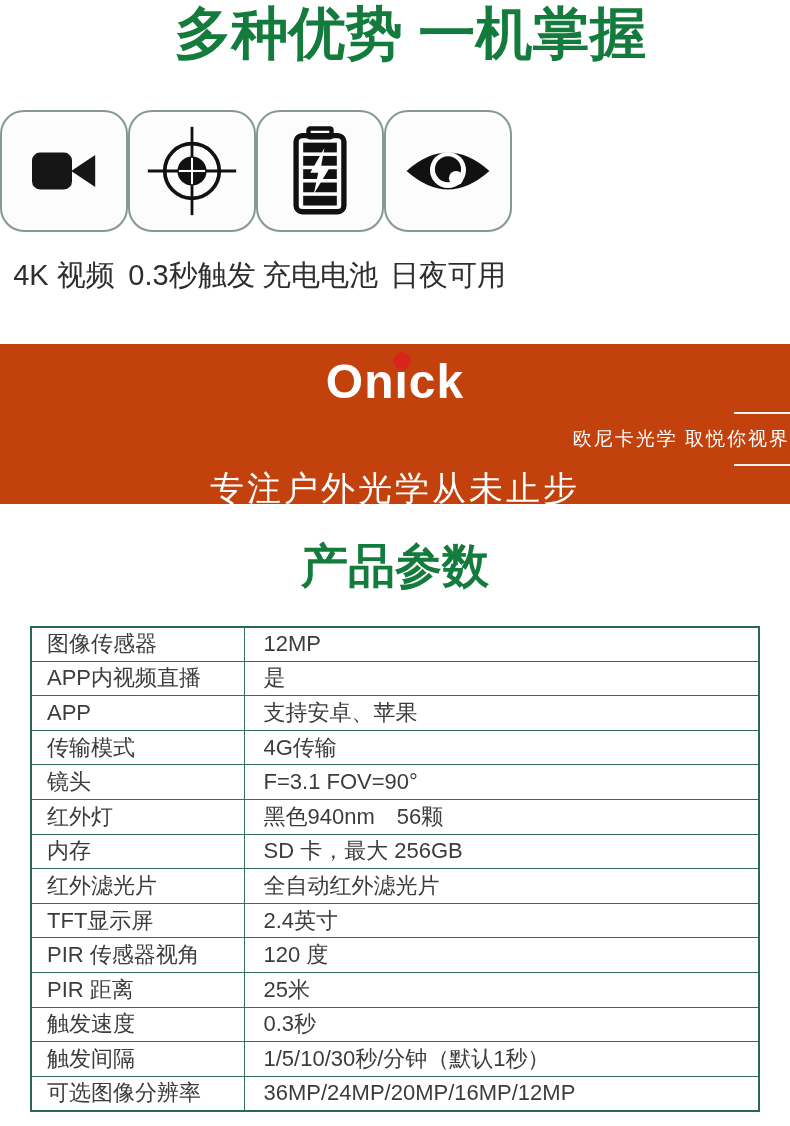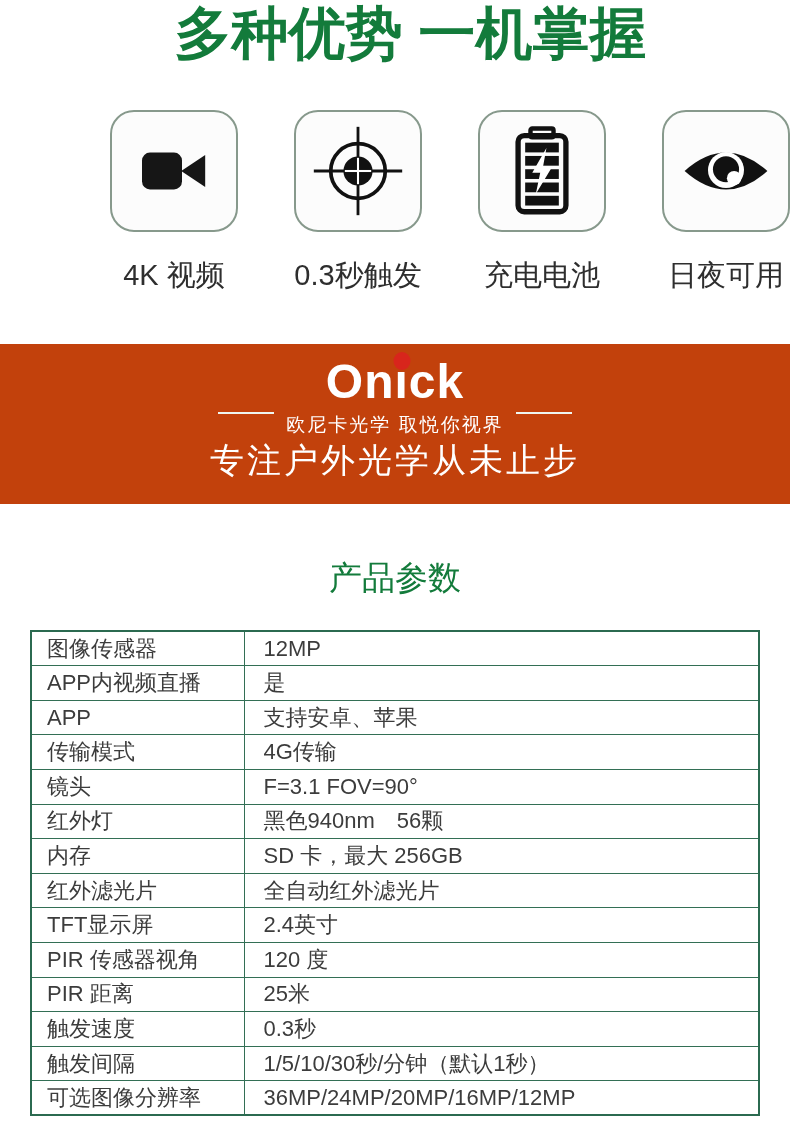--- a/index.html
+++ b/index.html
@@ -7,21 +7,21 @@
     font-family:"Liberation Sans","DejaVu Sans",sans-serif; }
 
   
   .page-title{
     margin-top:2px; text-align:center;
     font-size:57px; line-height:1.12; font-weight:900;
     color:#137B3B; letter-spacing:0px;padding-left:31px;
   }
 
   
-  .features{ display:flex; justify-content:flex-end; gap:56px; margin-top:44px; }
+  .features{ display:flex; justify-content:flex-start; margin-top:44px; }
   .feature{ width:128px; text-align:center; }
   .feature-box{
     width:128px; height:122px; background:#FCFCFC;
     border:2px solid #87998C; border-radius:24px;
     display:flex; align-items:center; justify-content:center;
   }
   .feature-label{ margin-top:24px; font-size:29px; color:#2E2E2E; white-space:nowrap; }
 
   
   .banner{
@@ -30,32 +30,32 @@
   }
   .logo{ position:relative; display:inline-block;
     font-size:48px; line-height:1.05; font-weight:bold; letter-spacing:1px; }
   .logo .logo-i{ position:relative; display:inline-block; }
   .logo .logo-i .logo-dot{
     position:absolute; left:50%; transform:translateX(-50%);
     top:-5px; width:17px; height:18px; border-radius:50%;
     background:#D8251C;
   }
   .banner-tagline{
-    margin-top:5px; display:flex; align-items:flex-start; justify-content:center; gap:12px;
-    font-size:19px; letter-spacing:2px; font-weight:500; white-space:nowrap;
+    margin-top:5px; display:flex; align-items:flex-end; justify-content:center; gap:12px;
+    font-size:19px; letter-spacing:2px; font-weight:500; white-space:nowrap;flex-direction:column;
   }
   .tagline-rule{ width:56px; height:2px; background:#EFF6F0; }
   .banner-slogan{
     margin-top:0; font-size:34px; letter-spacing:3px; font-weight:500; white-space:nowrap;
   }
 
   
   .section-title{
-    margin-top:56px; text-align:center;
-    font-size:33px; font-weight:400; color:#137B3B; line-height:1.1;
+    margin-top:36px; text-align:center;
+    font-size:47px; font-weight:700; color:#137B3B; line-height:1.1;
   }
   table.spec-table{
     width:730px; margin:34px auto 0;
     border-collapse:collapse; table-layout:fixed;
     border:2px solid #2B6A50;
   }
   table.spec-table col.c-label{ width:213px; }
   table.spec-table td{
     height:34.6px; border:1px solid #336F55;
     font-size:22px; color:#3C3C3C; vertical-align:middle;

